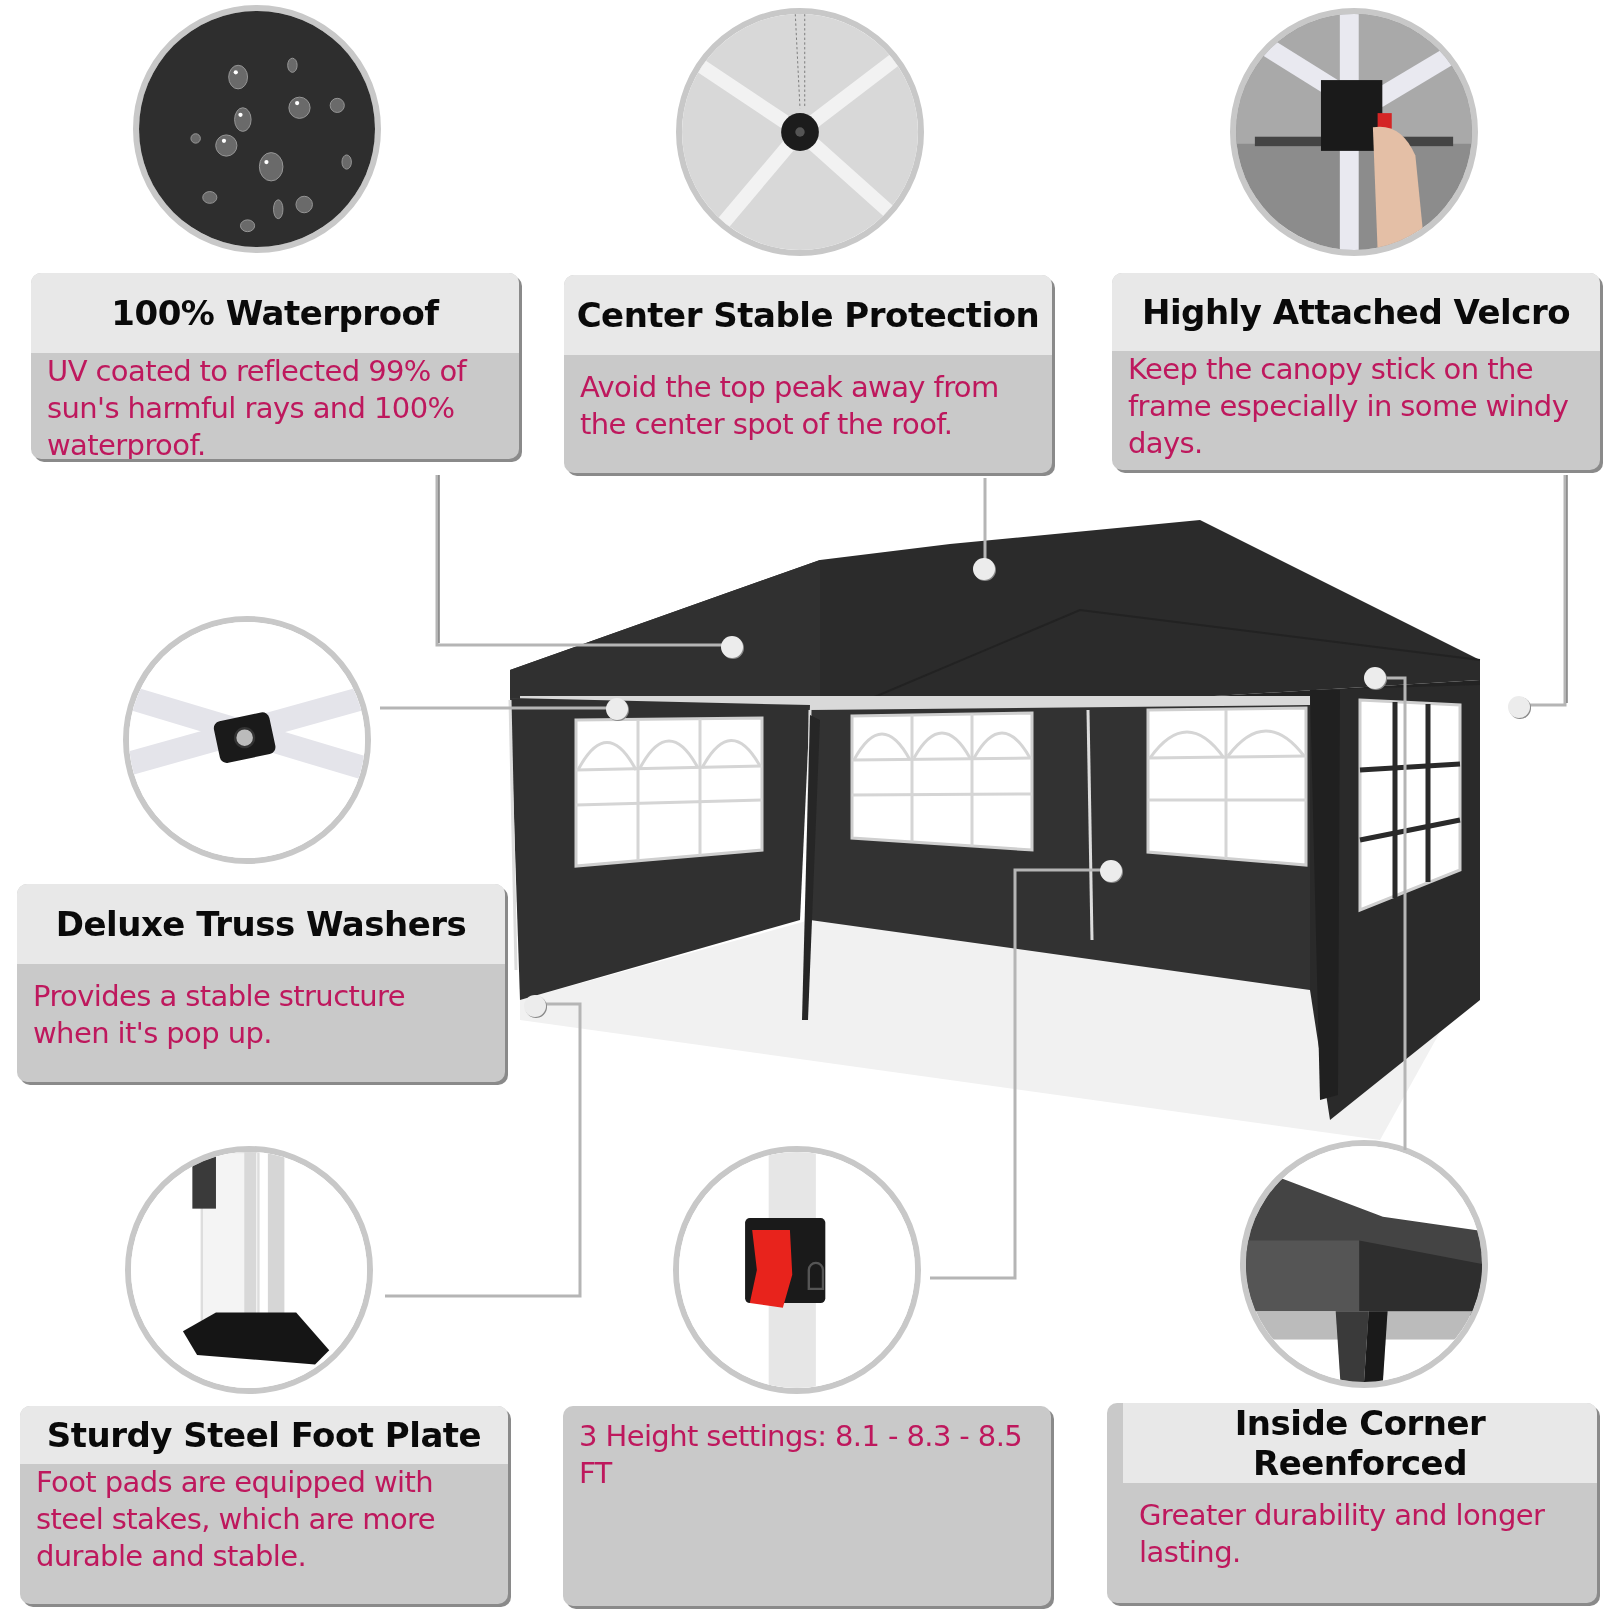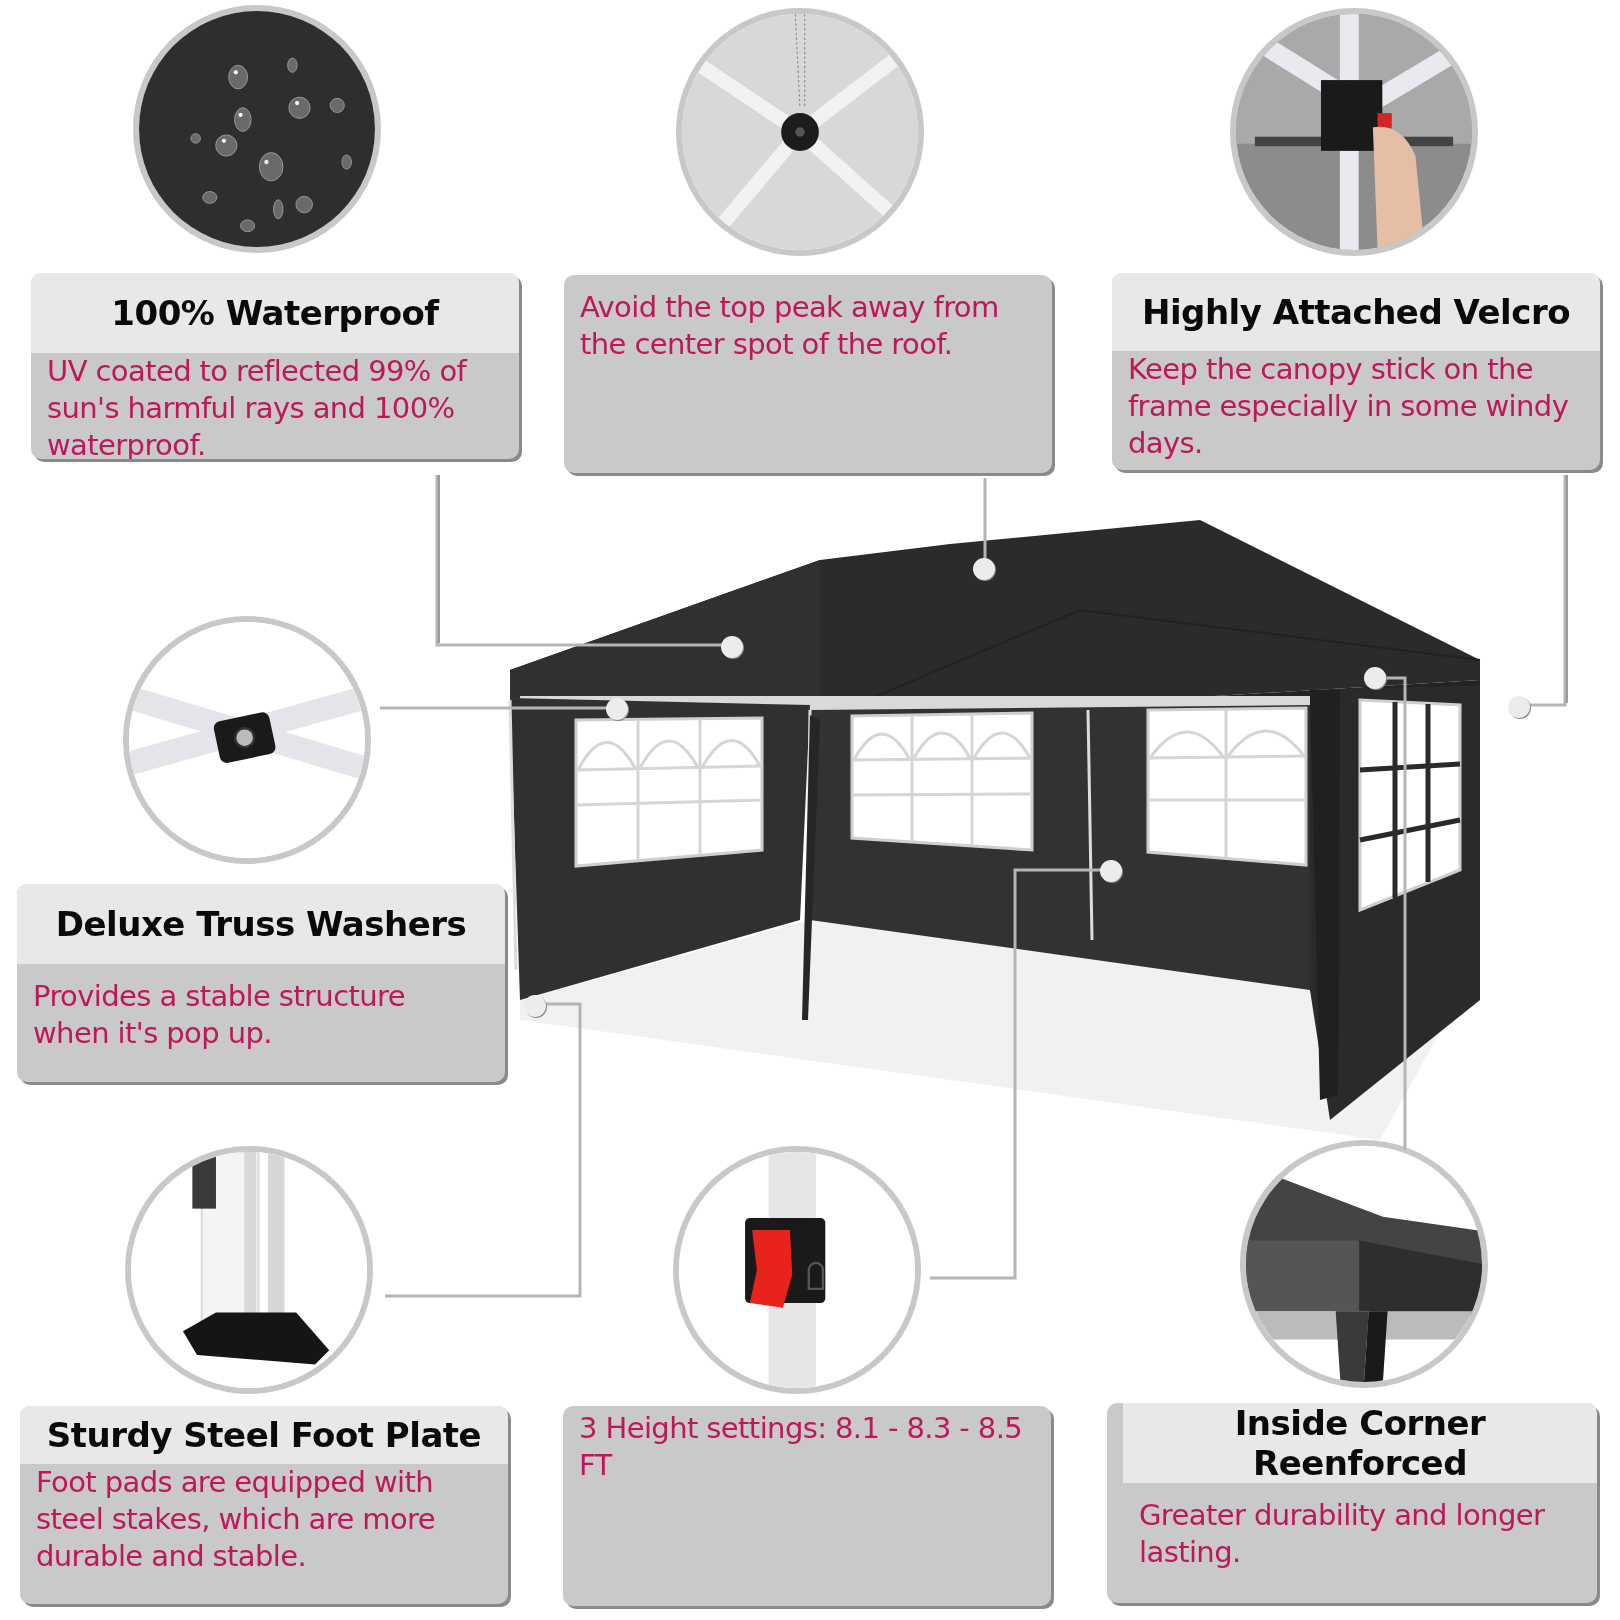--- a/index.html
+++ b/index.html
@@ -239,38 +239,39 @@
 <div class="dot" style="left:1364px;top:667px;"></div>
 <div class="dot" style="left:524px;top:995px;"></div>
 <div class="dot" style="left:1100px;top:860px;"></div>
 
 <div class="box" style="left:17px;top:273px;width:488px;height:186px;margin-left:14px;">
   <div class="title" style="height:80px;">100% Waterproof</div>
   <div class="desc" style="padding-top:0;">UV coated to reflected 99% of sun's harmful rays and 100% waterproof.</div>
 </div>
 
 <div class="box" style="left:564px;top:275px;width:488px;height:198px;">
+  <div class="title" style="height:80px;">Center Stable Protection</div>
   <div class="desc" style="padding-top:14px;">Avoid the top peak away from the center spot of the roof.</div>
 </div>
 
 <div class="box" style="left:1112px;top:273px;width:488px;height:197px;">
   <div class="title" style="height:78px;">Highly Attached Velcro</div>
   <div class="desc" style="padding-top:0;">Keep the canopy stick on the frame especially in some windy days.</div>
 </div>
 
 <div class="box" style="left:17px;top:884px;width:488px;height:198px;">
   <div class="title" style="height:80px;">Deluxe Truss Washers</div>
   <div class="desc" style="padding-top:14px;">Provides a stable structure when it's pop up.</div>
 </div>
 
 <div class="box" style="left:20px;top:1406px;width:488px;height:198px;">
   <div class="title" style="height:58px;">Sturdy Steel Foot Plate</div>
   <div class="desc" style="padding-top:0;">Foot pads are equipped with steel stakes, which are more durable and stable.</div>
 </div>
 
 <div class="box" style="left:563px;top:1406px;width:488px;height:200px;">
-  <div class="desc" style="padding-top:4px;">3 Height settings: 8.1 - 8.3 - 8.5 FT</div>
+  <div class="desc" style="padding-top:12px;">3 Height settings: 8.1 - 8.3 - 8.5 FT</div>
 </div>
 
 <div class="box" style="left:1107px;top:1403px;width:490px;height:200px;padding-left:16px;">
   <div class="title" style="height:80px;">Inside Corner Reenforced</div>
   <div class="desc" style="padding-top:14px;">Greater durability and longer lasting.</div>
 </div>
 
 </body></html>

